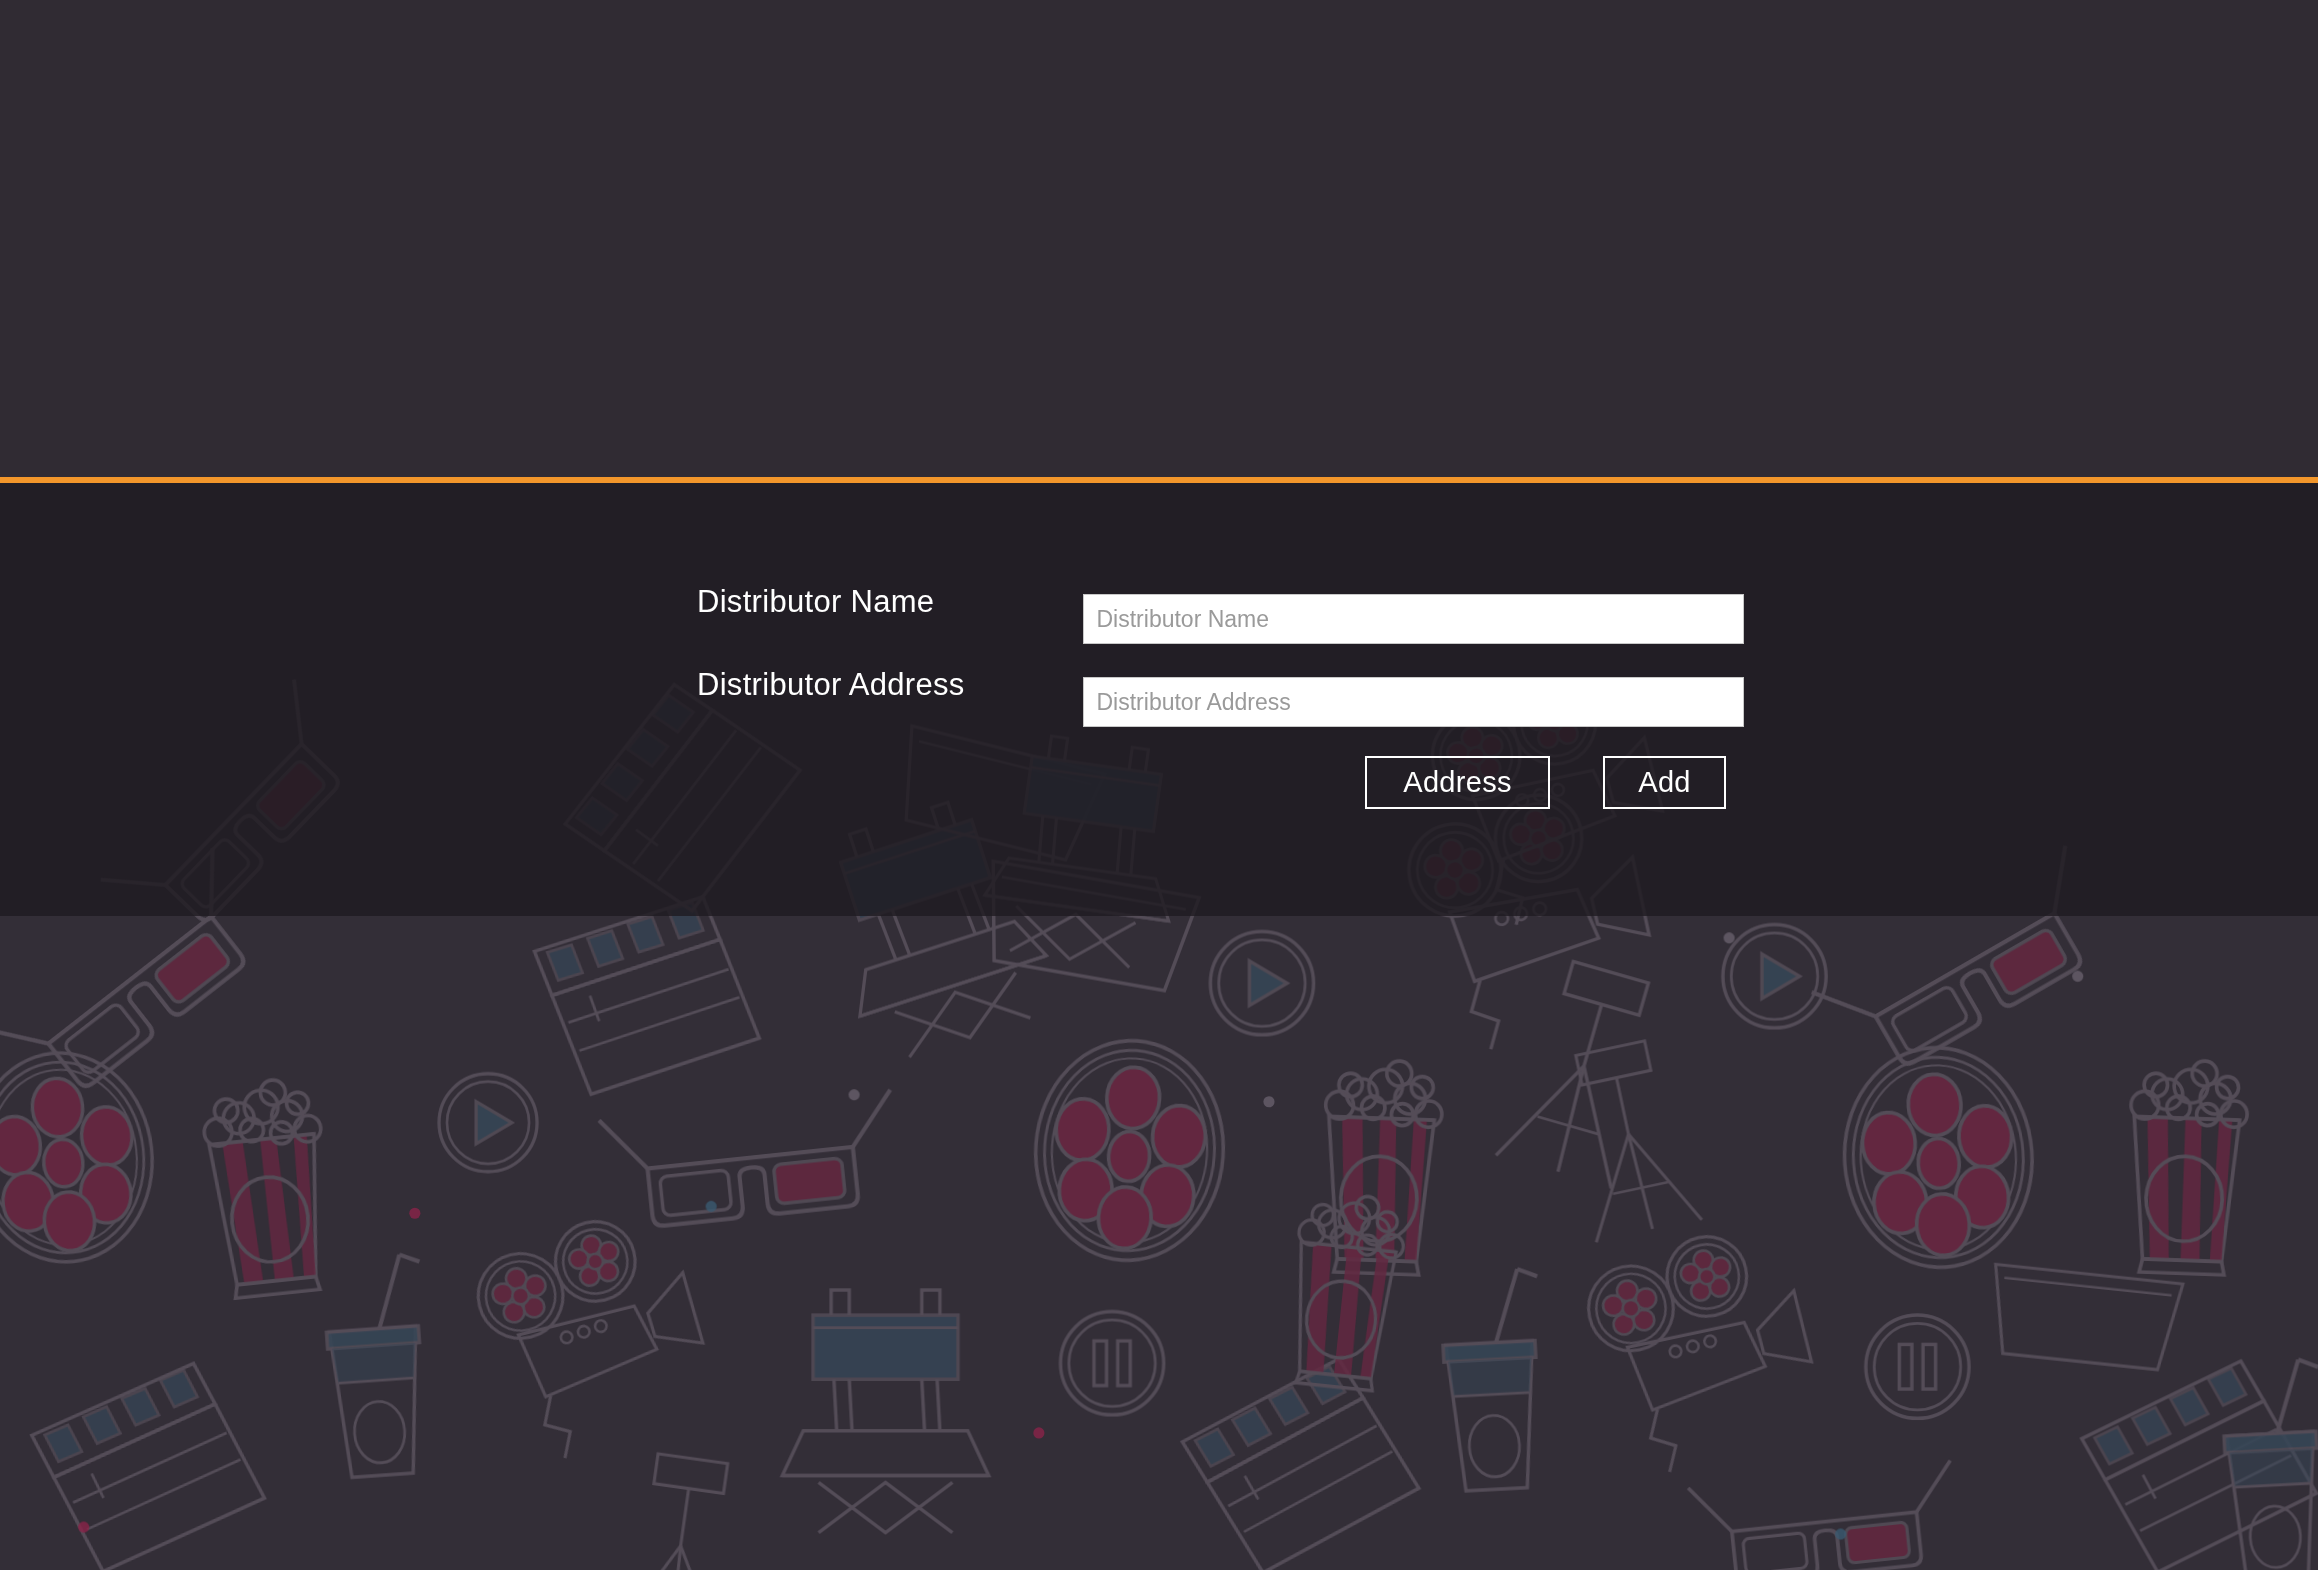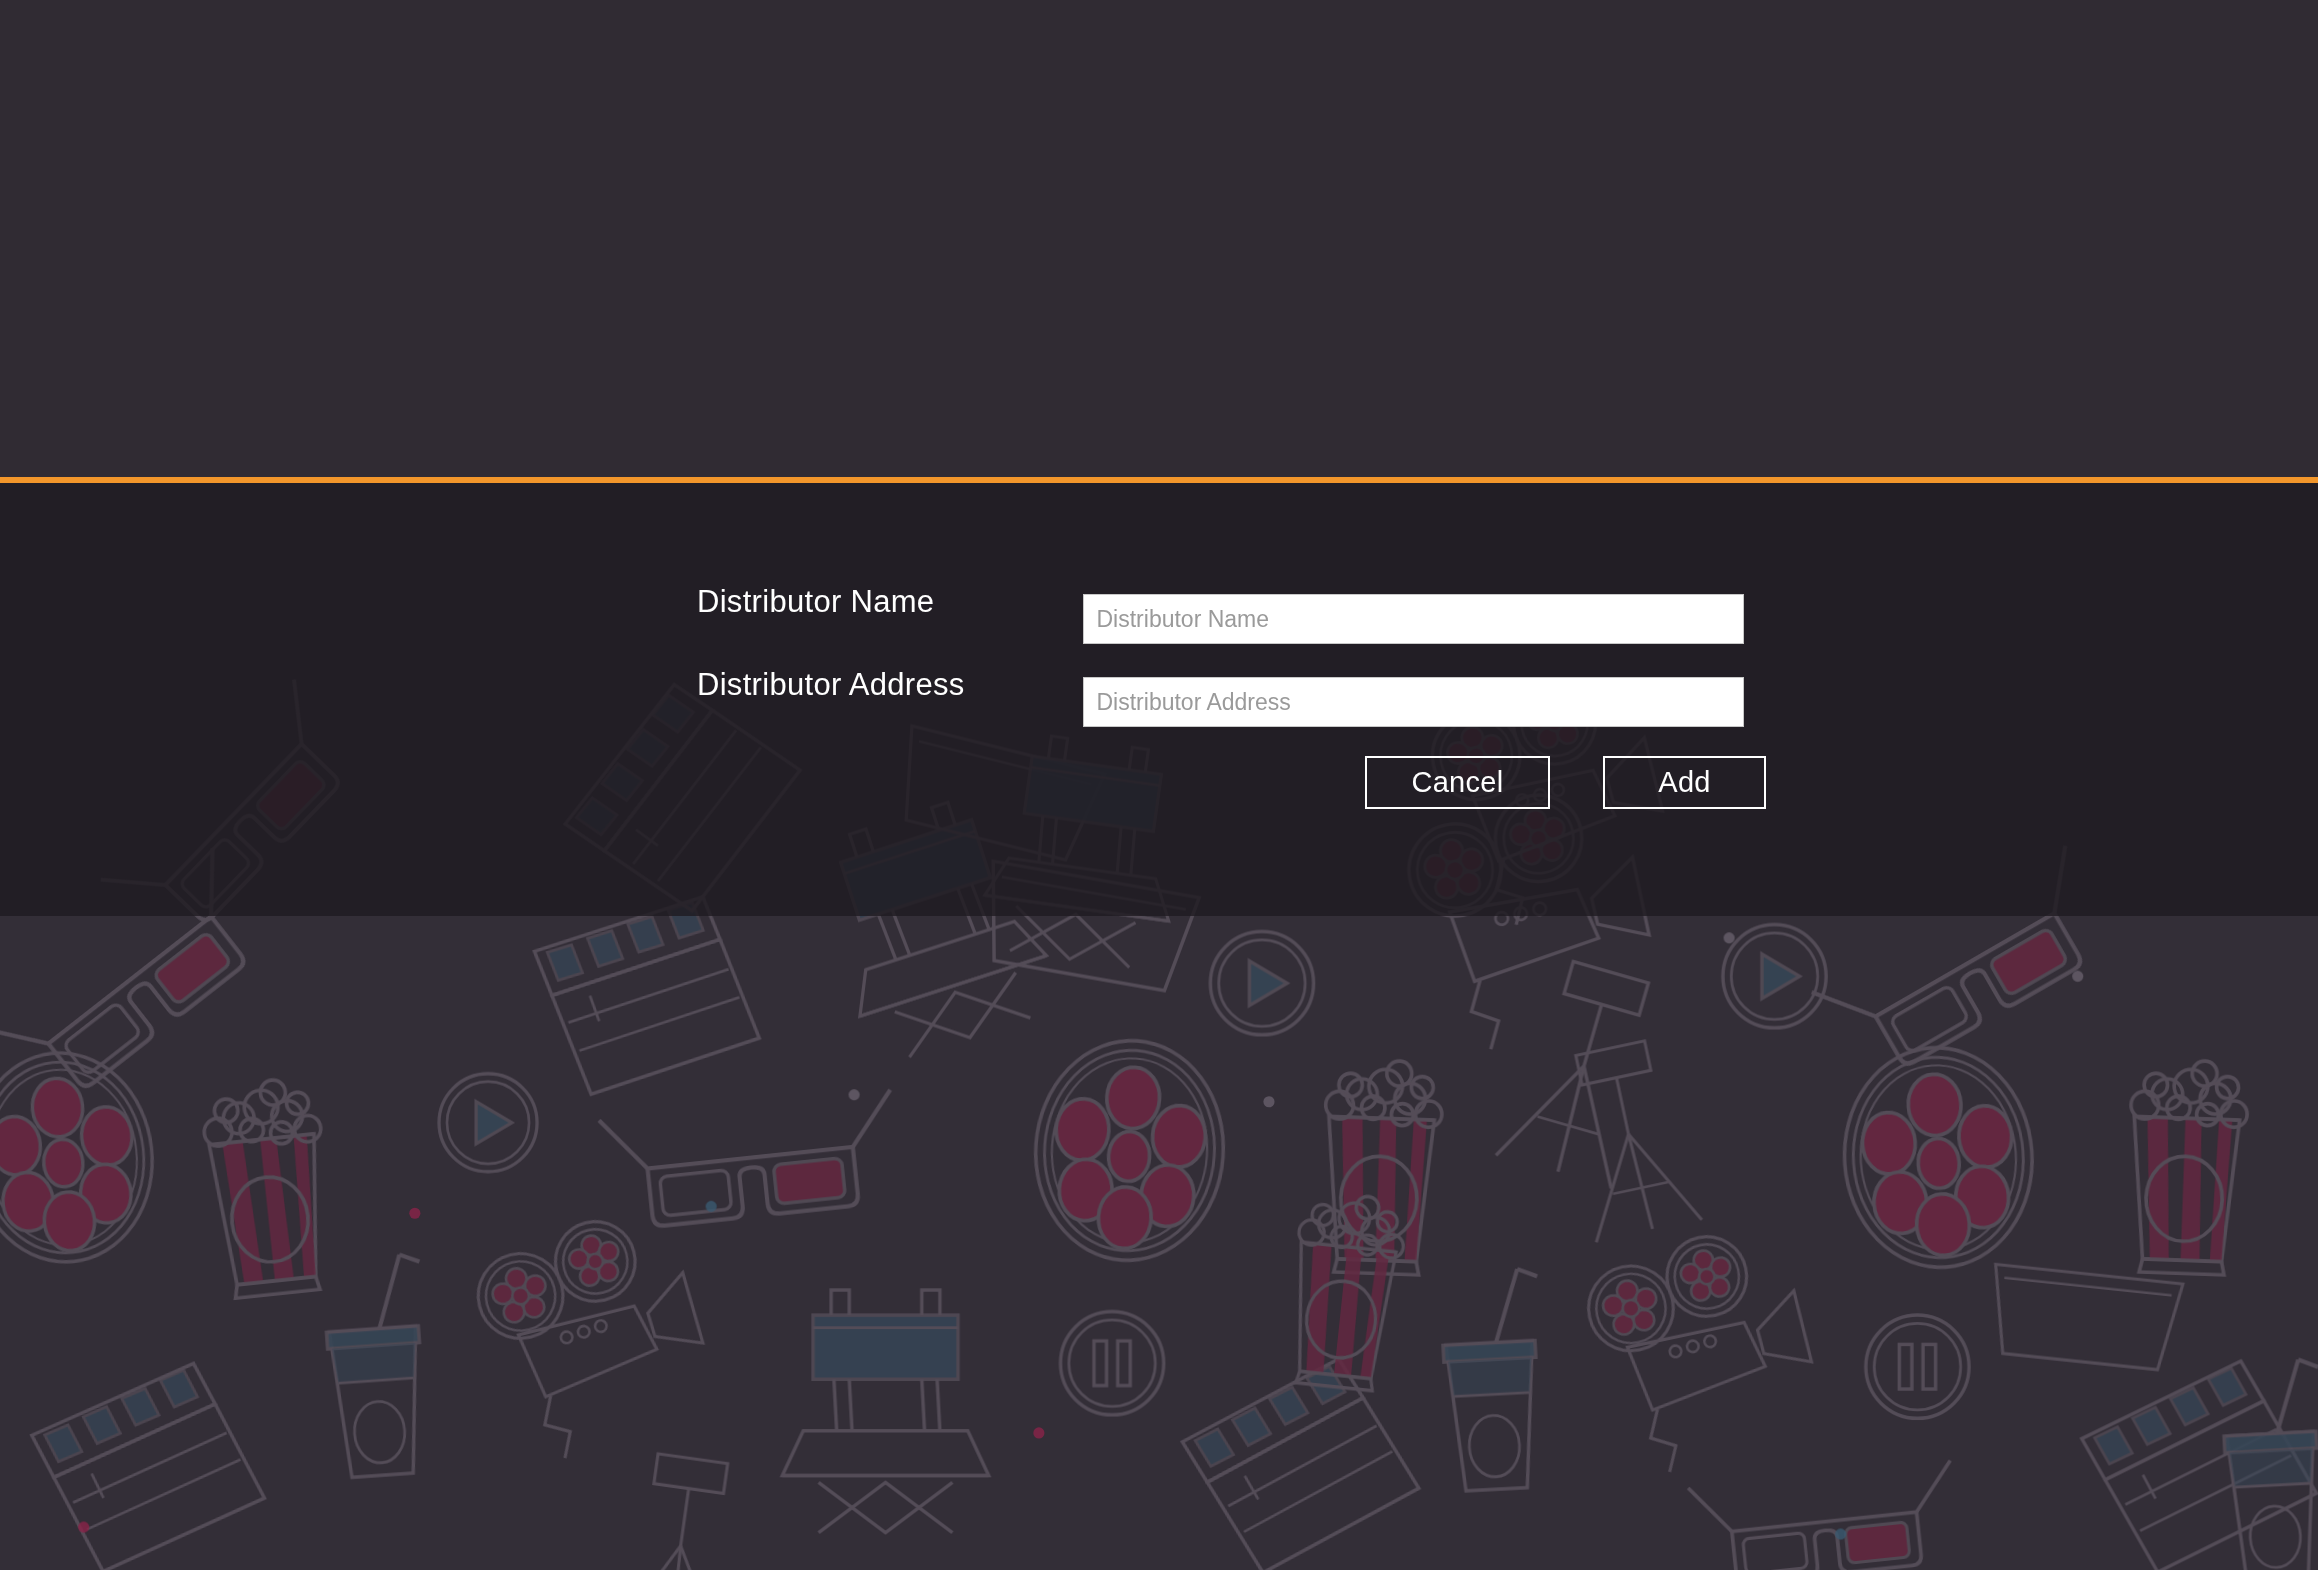--- a/index.html
+++ b/index.html
@@ -123,21 +123,21 @@
     letter-spacing: 0.3px;
     cursor: pointer;
     font-family: "Liberation Sans", sans-serif;
     line-height: 1;
     display: flex;
     align-items: center;
     justify-content: center;
     padding: 0 14px;
   }
   .btn-cancel { left: 1365px; top: 756px; width: 185px; }
-  .btn-add    { left: 1603px; top: 756px; width: 163px; }
+  .btn-add    { left: 1603px; top: 756px; width: 123px; }
 </style>
 </head>
 <body>
 
 <div id="app">
 
   <div class="pattern-layer">
     <svg class="pattern-svg" viewBox="0 0 3326 2253" preserveAspectRatio="none">
       <defs>
 
@@ -361,18 +361,18 @@
   <div class="form-scrim"></div>
 
   <div class="form-area">
 
     <div class="field-label" style="top:102px;">Distributor Name</div>
     <input class="text-input" type="text" style="top: 112px;" placeholder="Distributor Name">
 
     <div class="field-label" style="top:185px;">Distributor Address</div>
     <input class="text-input" type="text" style="top: 195px;" placeholder="Distributor Address">
 
-    <button class="btn btn-cancel" style="top:274px;">Cancel</button>
+    <button class="btn btn-cancel" style="top:274px;">Address</button>
     <button class="btn btn-add" style="top:274px;">Add</button>
   </div>
 
 </div>
 
 
 </body></html>

